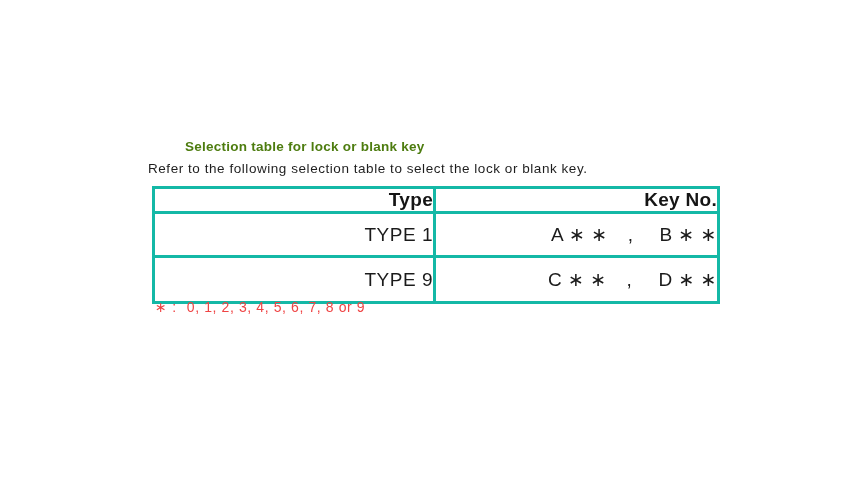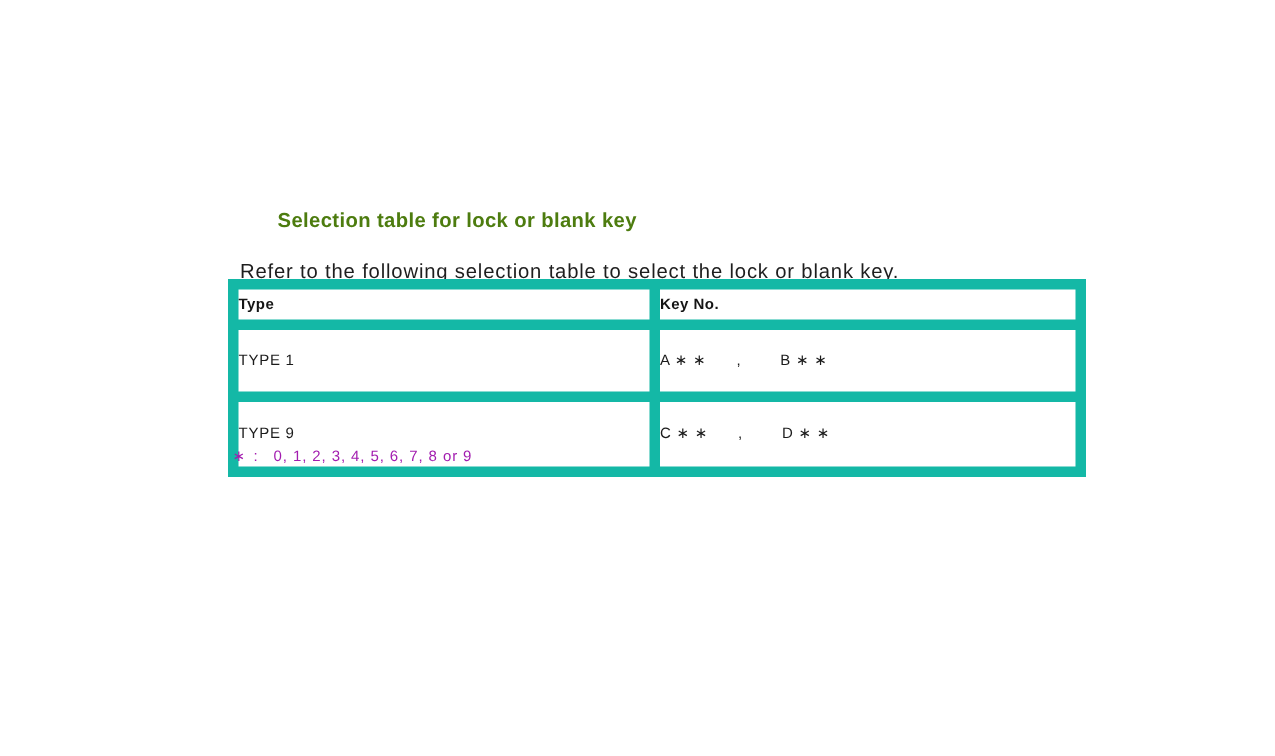--- a/index.html
+++ b/index.html
@@ -25,42 +25,42 @@
     font-size: 13.5px;
     font-weight: 700;
     letter-spacing: 0.25px;
     color: #4d7c0f;
     white-space: nowrap;
   }
   .intro {
     position: absolute;
     left: 148px;
     top: 161px;
-    margin: 12px;
+    margin: 0;
     font-size: 13.5px;
     font-weight: 400;
     letter-spacing: 0.55px;
     color: #1e1e1e;
     white-space: nowrap;
   }
   table.sel-table {
     position: absolute;
     left: 152px;
     top: 186px;
     width: 565px;
     border-collapse: collapse;
     table-layout: fixed;
   }
   table.sel-table th,
   table.sel-table td {
-    border: 7px solid #14b8a6;
-    text-align: left;
+    border: 3px solid #14b8a6;
+    text-align: right;
     vertical-align: middle;
     padding: 0;
-    font-size: 10px;
+    font-size: 19px;
     letter-spacing: 0.5px;
     color: #1b1b1b;
     background: #ffffff;
   }
   table.sel-table col.col-type  { width: 281px; }
   table.sel-table col.col-keyno { width: 284px; }
   table.sel-table thead th {
     height: 20px;
     font-weight: 700;
     letter-spacing: 0.3px;
@@ -71,23 +71,23 @@
   .key-cell .sep {
     display: inline-block;
     margin-left: 20px;
     margin-right: 26px;
   }
   .footnote {
     position: absolute;
     left: 155px;
     top: 299px;
     margin: 0;
-    font-size: 10px;
+    font-size: 14px;
     letter-spacing: 0.6px;
-    color: #a21caf;
+    color: #ef4444;
     white-space: nowrap;
   }
   .footnote .fn-colon  { margin-left: 5px; }
   .footnote .fn-values { margin-left: 10px; }
 </style>
 </head>
 <body>
 
 <div class="screen">
 

